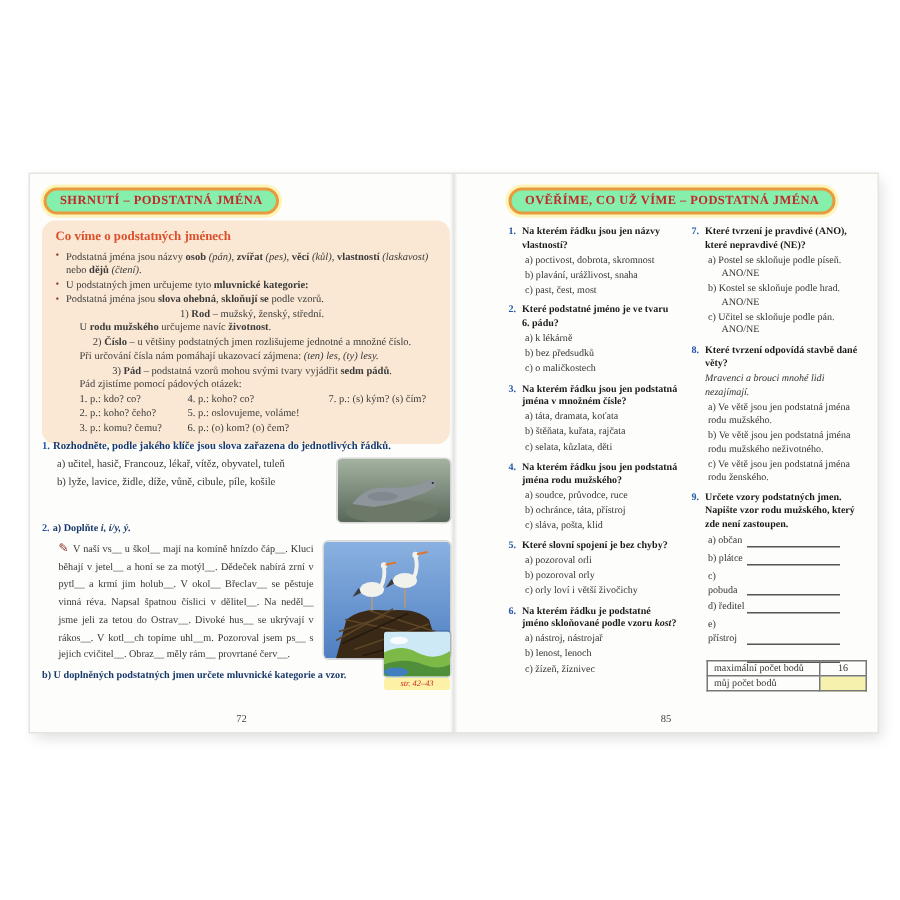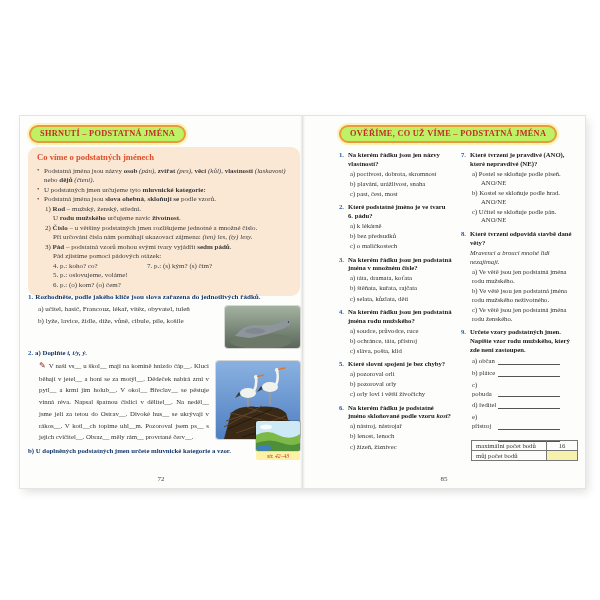--- a/index.html
+++ b/index.html
@@ -16,38 +16,38 @@
   .gutter {
     position:absolute; left:280px; top:0; width:5px; height:100%;
     background:linear-gradient(90deg, rgba(0,0,0,0), rgba(0,0,0,.10) 50%, rgba(0,0,0,0));
   }
   .page { position:absolute; top:0; height:372px; }
   .page-left  { left:0; width:282px; }
   .page-right { left:283px; width:282px; }
 
   .ribbon {
     position:absolute; display:inline-block;
-    background:#bef264; border:2px solid #E79A3E; border-radius:11px;
+    background:#86efac; border:2px solid #E79A3E; border-radius:11px;
     padding:2px 9px 2.5px; color:#C4282D; font-weight:bold; font-size:8.3px;
     letter-spacing:.3px; white-space:nowrap;
     box-shadow:0 0 0 2px #fdf4b6, 0 1px 2px rgba(0,0,0,.18);
   }
   .page-left  .ribbon { left:9px; top:9px; }
   .page-right .ribbon { left:36px; top:9px; }
 
   
   .sumbox {
     position:absolute; left:8px; top:31px; width:254px;
     background:#FAE8D4; border-radius:9px; padding:5px 9px 6px;
     font-size:7px; line-height:1.36; color:#3a3a3a;
   }
   .sumtitle { font-size:8.6px; font-weight:bold; color:#DD4F2B; margin:0 0 3px; }
   .sbullet { position:relative; padding-left:7px; }
   .sbullet::before { content:"•"; position:absolute; left:0; top:-0.5px; color:#8a4a2a; }
-  .skat  { padding-left:8px; }
+  .skat  { padding-left:8px;text-align:center; }
   .skatc { padding-left:16px; }
   .padgrid { display:flex; padding-left:16px; }
   .padc1 { width:72px; } .padc2 { width:94px; } .padc3 { flex:1; }
 
   .rt-b  { font-weight:bold; }
   .rt-i  { font-style:italic; }
   .rt-bi { font-weight:bold; font-style:italic; }
 
   
   .ex1 { position:absolute; left:8px; top:177px; width:272px; font-size:7.1px; line-height:1.3; }
@@ -106,20 +106,25 @@
       <div class="sbullet"><span>Podstatná jména jsou názvy </span><span class="rt-b">osob</span><span> </span><span class="rt-i">(pán)</span><span>, </span><span class="rt-b">zvířat</span><span> </span><span class="rt-i">(pes)</span><span>, </span><span class="rt-b">věcí</span><span> </span><span class="rt-i">(kůl)</span><span>, </span><span class="rt-b">vlastností</span><span> </span><span class="rt-i">(laskavost)</span><span> nebo </span><span class="rt-b">dějů</span><span> </span><span class="rt-i">(čtení)</span><span>.</span></div>
       <div class="sbullet"><span>U podstatných jmen určujeme tyto </span><span class="rt-b">mluvnické kategorie:</span></div>
       <div class="sbullet"><span>Podstatná jména jsou </span><span class="rt-b">slova ohebná</span><span>, </span><span class="rt-b">skloňují se</span><span> podle vzorů.</span></div>
       <div class="skat"><span>1) </span><span class="rt-b">Rod</span><span> – mužský, ženský, střední.</span></div>
       <div class="skatc"><span>U </span><span class="rt-b">rodu mužského</span><span> určujeme navíc </span><span class="rt-b">životnost</span><span>.</span></div>
       <div class="skat"><span>2) </span><span class="rt-b">Číslo</span><span> – u většiny podstatných jmen rozlišujeme jednotné a množné číslo.</span></div>
       <div class="skatc"><span>Při určování čísla nám pomáhají ukazovací zájmena: </span><span class="rt-i">(ten) les, (ty) lesy.</span></div>
       <div class="skat"><span>3) </span><span class="rt-b">Pád</span><span> – podstatná vzorů mohou svými tvary vyjádřit </span><span class="rt-b">sedm pádů</span><span>.</span></div>
       <div class="skatc">Pád zjistíme pomocí pádových otázek:</div>
       <div class="padgrid">
+        <div class="padc1">
+          <div>1. p.: kdo? co?</div>
+          <div>2. p.: koho? čeho?</div>
+          <div>3. p.: komu? čemu?</div>
+        </div>
         <div class="padc2">
           <div>4. p.: koho? co?</div>
           <div>5. p.: oslovujeme, voláme!</div>
           <div>6. p.: (o) kom? (o) čem?</div>
         </div>
         <div class="padc3">
           <div>7. p.: (s) kým? (s) čím?</div>
         </div>
       </div>
     </div>

